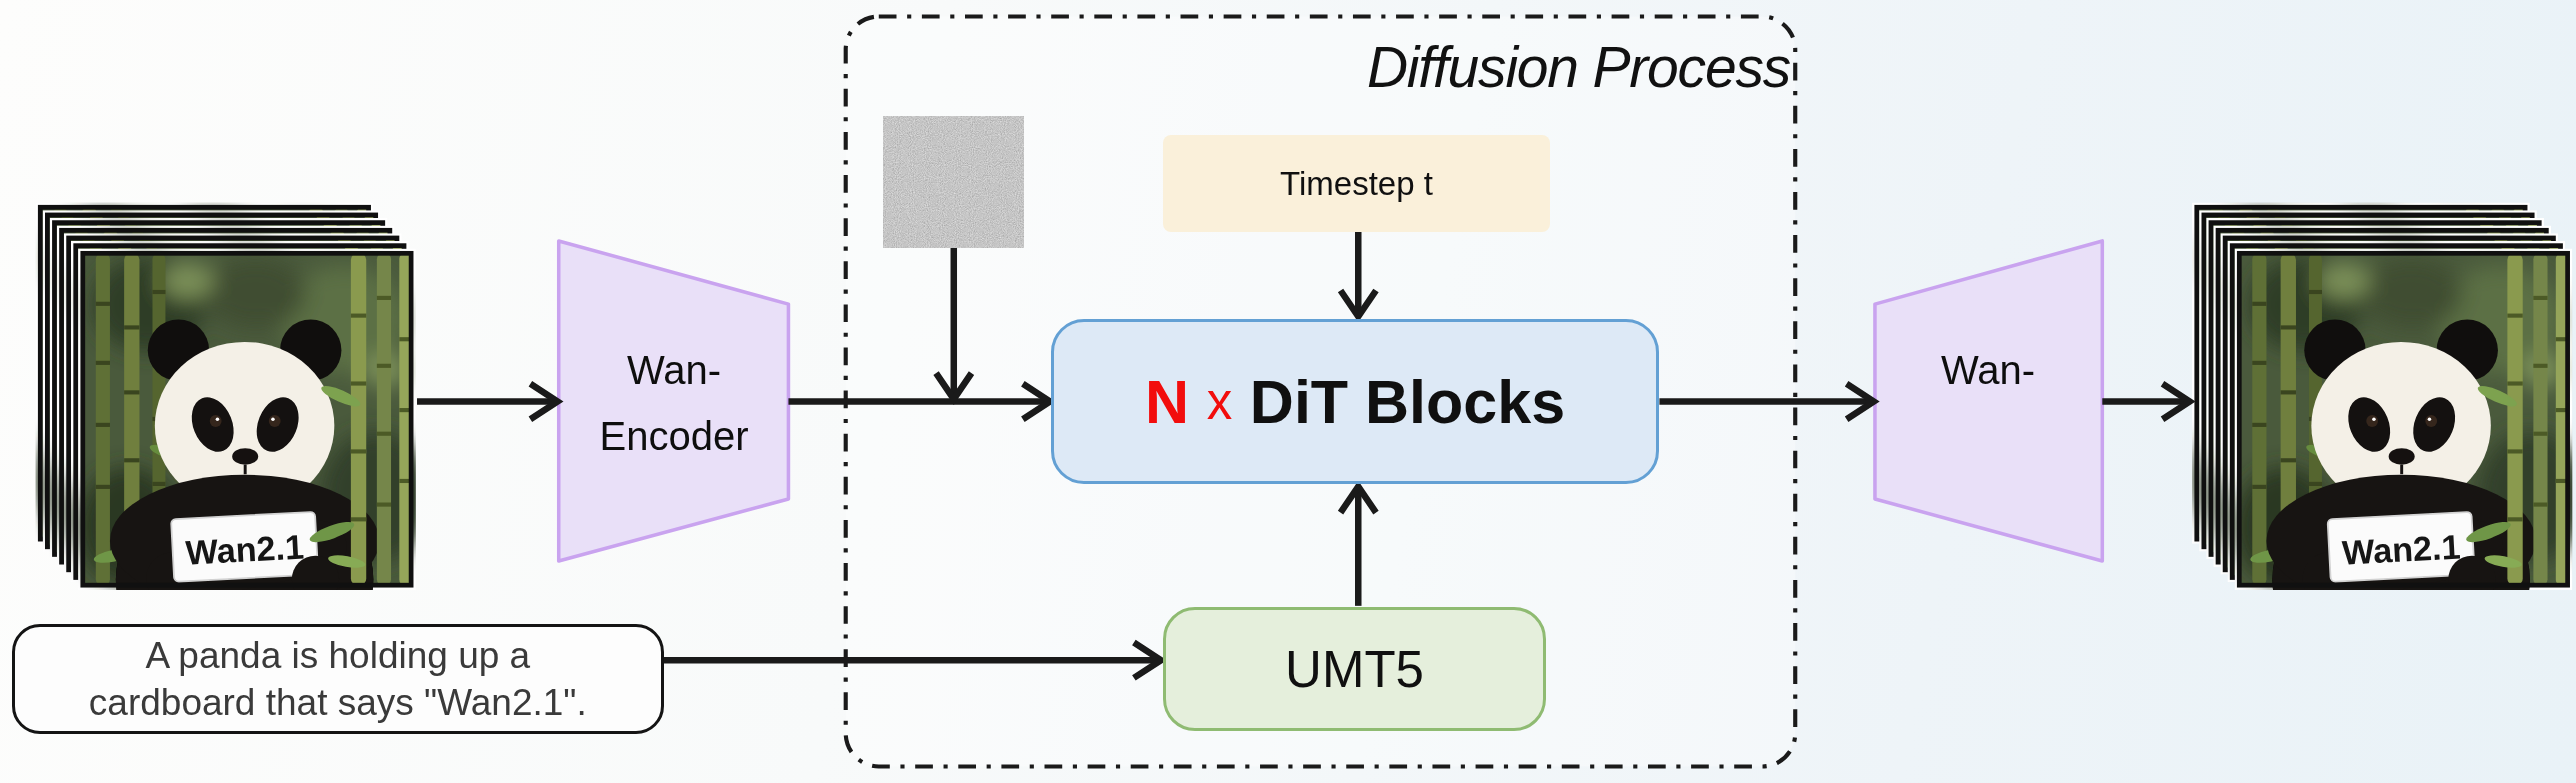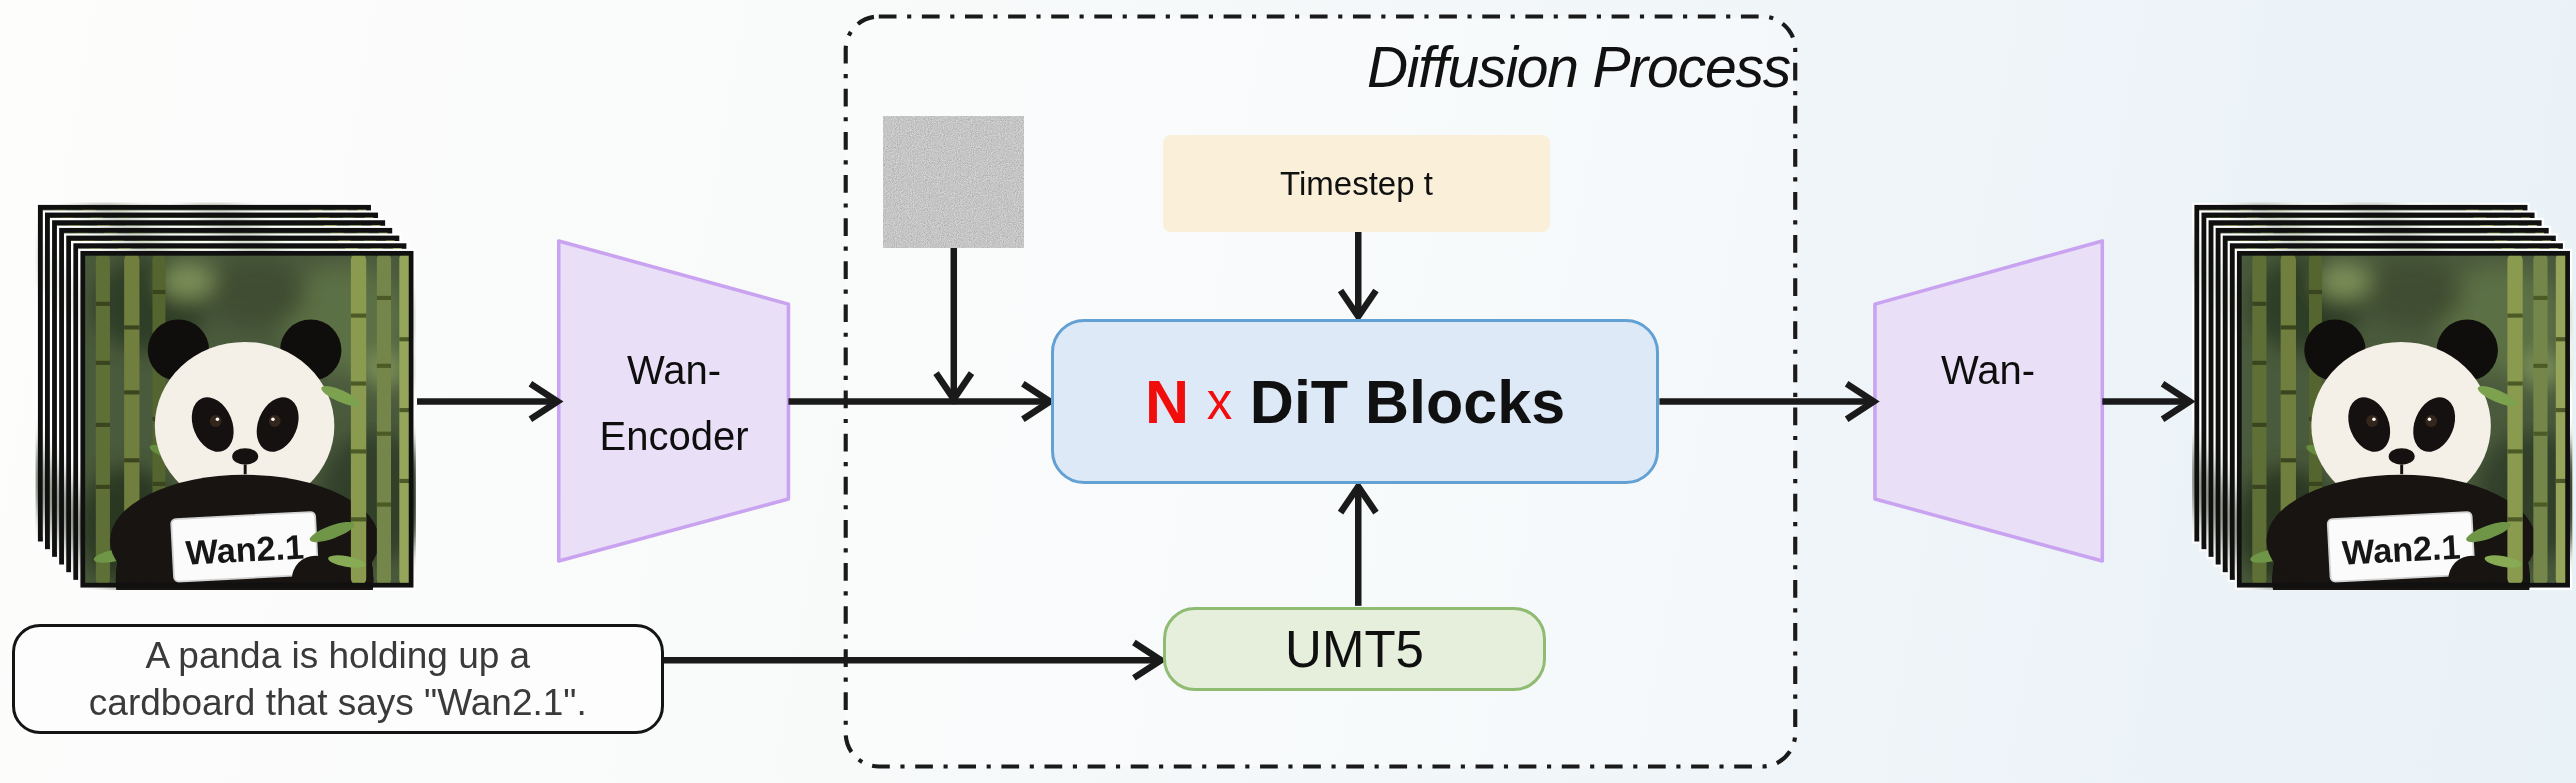--- a/index.html
+++ b/index.html
@@ -20,21 +20,21 @@
     font-size:61px;
   }
   .dit-box .n{color:var(--dit-n-red,#f20d0d);font-weight:bold;}
   .dit-box .times{color:var(--dit-n-red,#f20d0d);font-size:51px;margin:0 17.7px;}
   .dit-box .dit-label{color:#101010;font-weight:bold;}
   .timestep-box{
     left:1163px;top:135px;width:387px;height:97px;border-radius:8px;
     background:var(--timestep-fill,#faf0da);font-size:33px;color:#101010;
   }
   .umt5-box{
-    left:1163px;top:607px;width:383px;height:84px;border-radius:32px;
+    left:1163px;top:607px;width:383px;height:124px;border-radius:32px;
     background:var(--umt5-fill,#e5efdc);border:3.5px solid var(--umt5-border,#8fbb72);
     font-size:51px;color:#101010;
   }
   .prompt-box{
     left:11.8px;top:608px;width:652px;height:110px;border-radius:28px;
     background:#fdfdfd;border:3.5px solid #141414;
     flex-direction:column;font-size:37px;line-height:47px;color:#3a3a3a;margin-top:16px;
   }
   .vae-label{
     position:absolute;z-index:2;width:230px;text-align:center;

